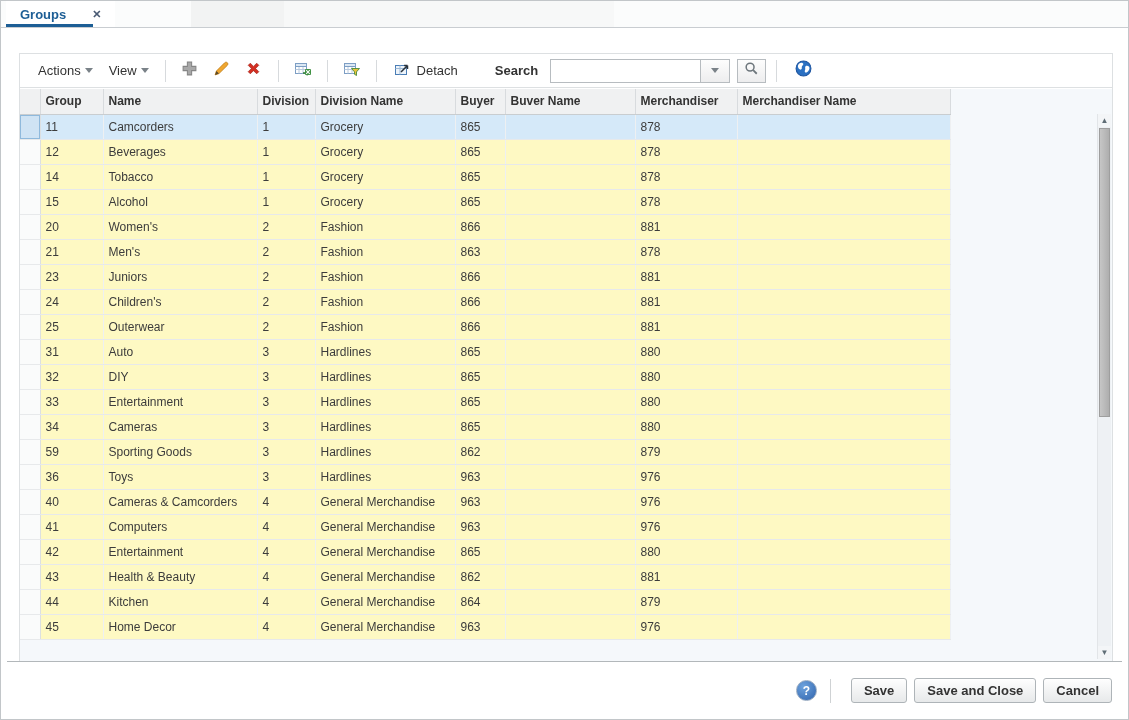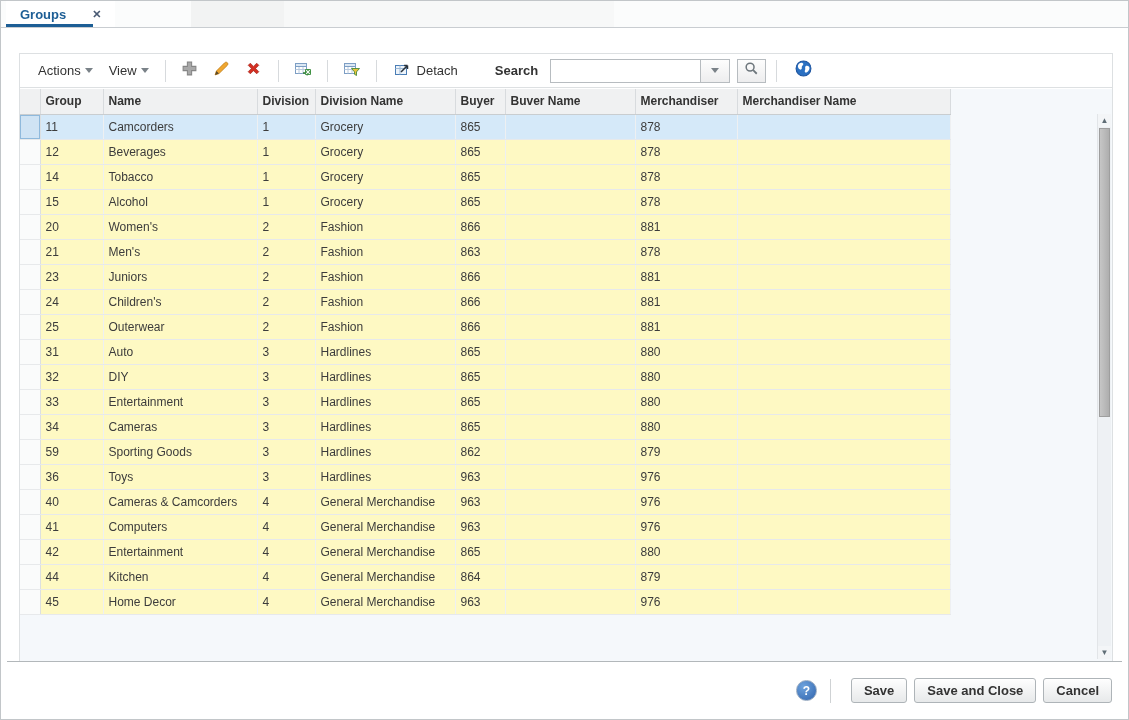--- a/index.html
+++ b/index.html
@@ -391,20 +391,31 @@
               <td>Entertainment</td>
               <td>4</td>
               <td>General Merchandise</td>
               <td>865</td>
               <td></td>
               <td>880</td>
               <td></td>
             </tr>
             <tr>
               <th class="rowhdr"></th>
+              <td>43</td>
+              <td>Health &amp; Beauty</td>
+              <td>4</td>
+              <td>General Merchandise</td>
+              <td>862</td>
+              <td></td>
+              <td>881</td>
+              <td></td>
+            </tr>
+            <tr>
+              <th class="rowhdr"></th>
               <td>44</td>
               <td>Kitchen</td>
               <td>4</td>
               <td>General Merchandise</td>
               <td>864</td>
               <td></td>
               <td>879</td>
               <td></td>
             </tr>
             <tr>

